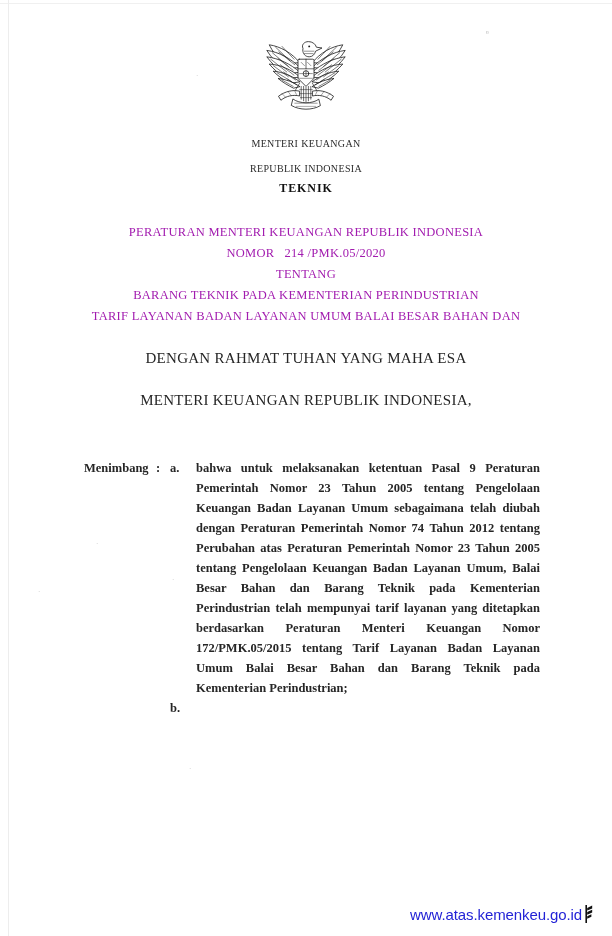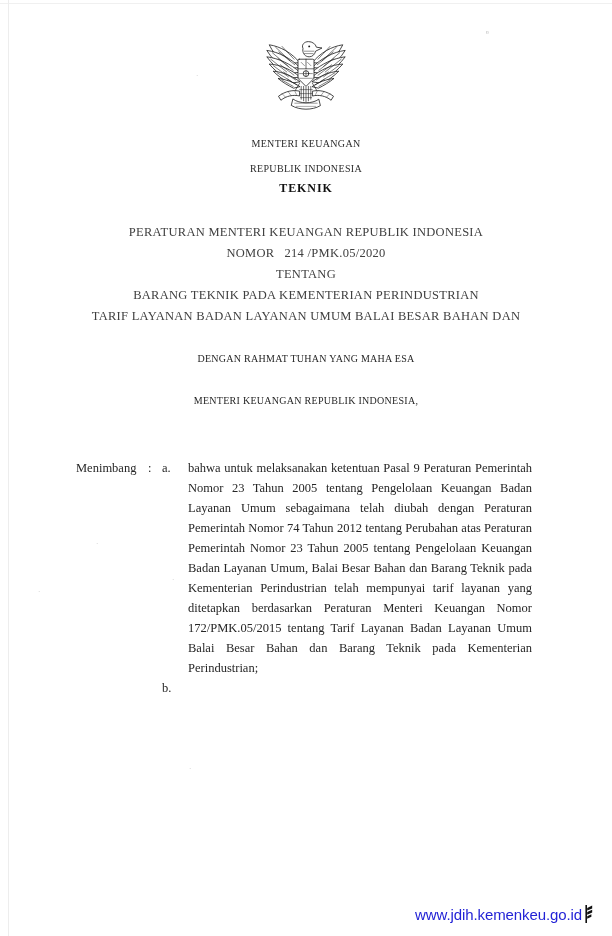--- a/index.html
+++ b/index.html
@@ -92,47 +92,48 @@
     position: absolute;
     left: 56px;
     top: 222px;
     width: 500px;
     text-align: center;
   }
   .title-block .t-line {
     font-size: 12.5px;
     line-height: 21px;
     letter-spacing: 0.28px;
-    color: #404040;
+    color: #a21caf;
     white-space: pre;
   }
 
   .preamble {
     position: absolute;
     left: 56px;
     top: 348px;
     width: 500px;
     text-align: center;
   }
   .preamble .p-line {
-    font-size: 10px;
+    font-size: 15px;
     line-height: 21px;
     letter-spacing: 0.28px;
     color: #262626;
   }
   .preamble .p-line.second {
     margin-top: 21px;
   }
 
   
   .considerans {
     position: absolute;
-    left: 76px;
+    left: 84px;
     top: 458px;
     width: 456px;
+    font-weight: bold;
   }
   .cons-row {
     display: flex;
     align-items: flex-start;
   }
   .cons-label {
     width: 72px;
     flex: 0 0 72px;
     font-size: 12.5px;
     line-height: 21px;
@@ -295,21 +296,21 @@
 
     <div class="cons-row">
       <div class="cons-label"></div>
       <div class="cons-colon"></div>
       <div class="cons-marker">b.</div>
     </div>
 
   </div>
 
   <div class="footer">
-    <span class="footer-url">www.jdih.kemenkeu.go.id</span><span class="footer-mark">
+    <span class="footer-url">www.atas.kemenkeu.go.id</span><span class="footer-mark">
       <svg viewBox="0 0 11 20" width="11" height="20" xmlns="http://www.w3.org/2000/svg">
         <path d="M3.2 1 L3.2 19" stroke="#111" stroke-width="1.6" fill="none"></path>
         <path d="M4.2 4 L9.2 1.6 L9.2 4.4 L4.2 6.6 Z" fill="#111"></path>
         <path d="M4.2 8 L9.2 5.8 L9.2 8.6 L4.2 10.8 Z" fill="#111"></path>
         <path d="M4.2 12.2 L8.4 10.2 L8.4 12.8 L4.2 14.8 Z" fill="#111"></path>
       </svg>
     </span>
   </div>
 
 </div>

